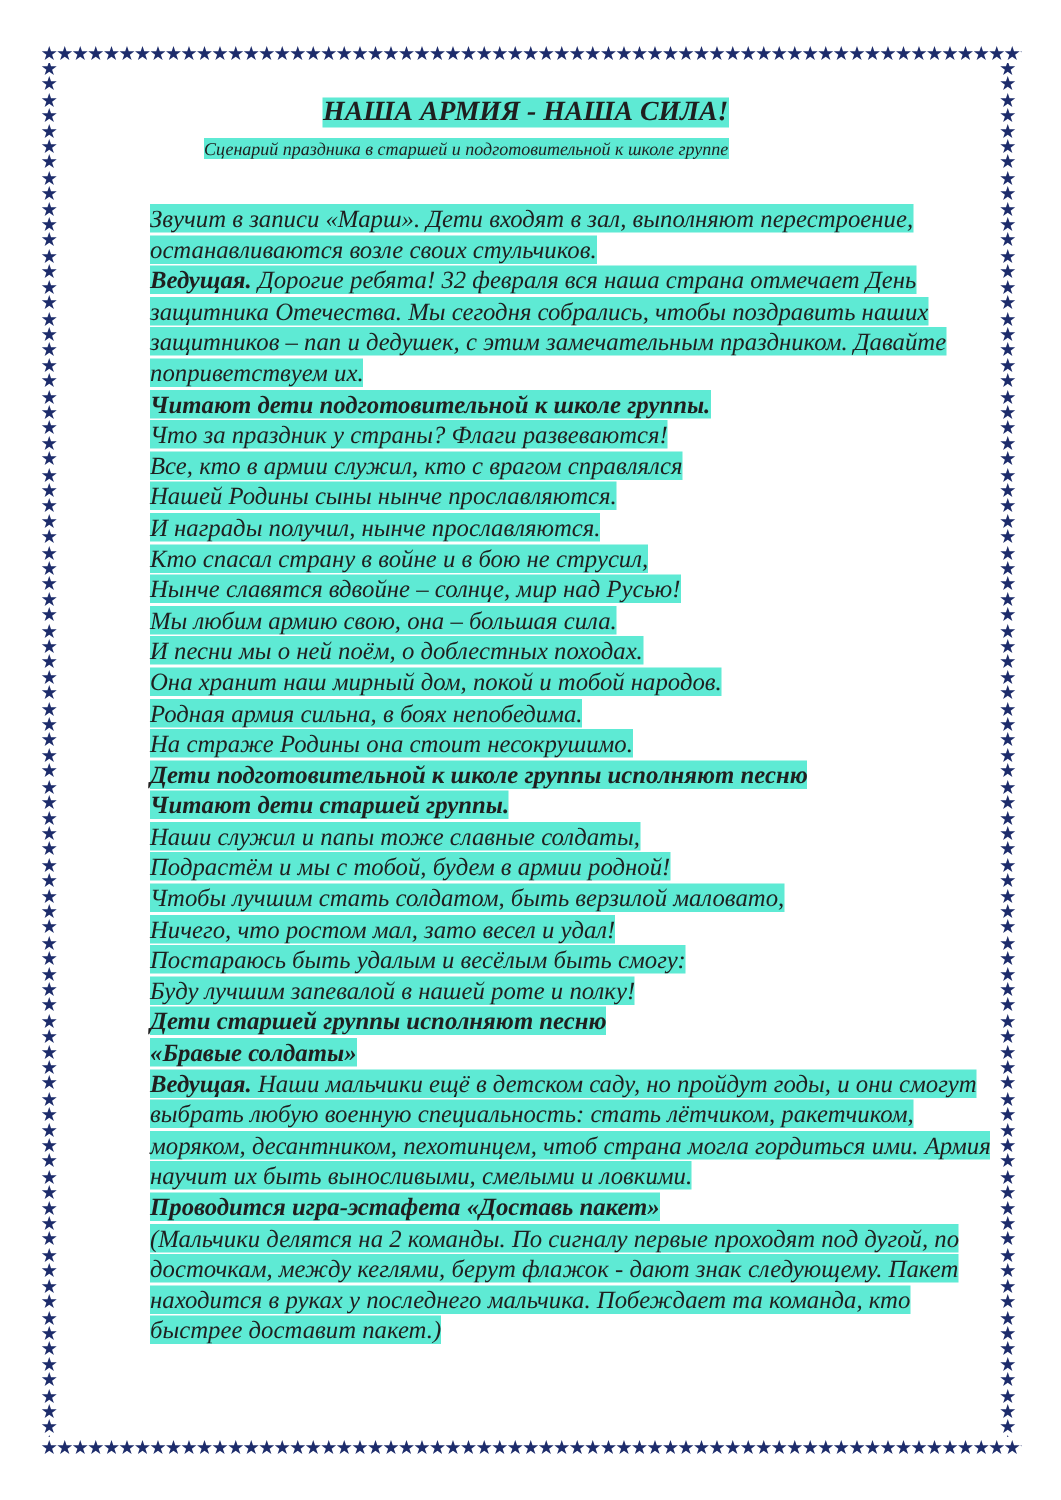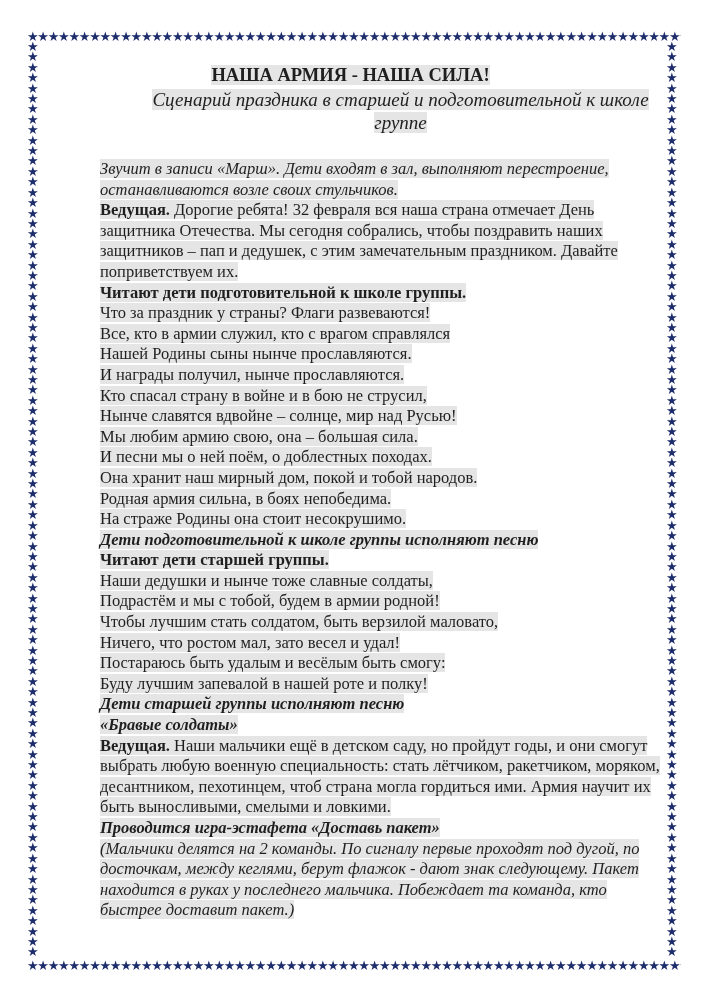--- a/index.html
+++ b/index.html
@@ -54,32 +54,32 @@
     margin: 0;
     padding-right: 64px;
     text-align: center;
     font-weight: bold;
     font-size: 18.5px;
     line-height: 25px;
   }
   .subtitle {
     margin: 0;
     padding-left: 36px;
-    text-align: center;
+    text-align: left;
     font-style: italic;
-    font-size: 19px;
+    font-size: 12px;
     line-height: 23px;
   }
   .blk { margin: 0; }
   .mt1 { margin-top: 25px; }
   .stage   { font-style: italic; }
   .heading { font-weight: bold; }
   .song    { font-weight: bold; font-style: italic; text-align: left; }
   
-  .blk span, .title span, .subtitle span { background: #e5e5e5; }
+  .blk span, .title span, .subtitle span { background: #5eead4; font-style: italic; }
 </style>
 </head>
 <body>
 
 <div class="page">
 
   <div class="star-row top" style="color: rgb(29, 44, 107);">★★★★★★★★★★★★★★★★★★★★★★★★★★★★★★★★★★★★★★★★★★★★★★★★★★★★★★★★★★★★★★★★★★★★★★</div>
   <div class="star-row bottom" style="color: rgb(29, 44, 107);">★★★★★★★★★★★★★★★★★★★★★★★★★★★★★★★★★★★★★★★★★★★★★★★★★★★★★★★★★★★★★★★★★★★★★★</div>
   <div class="star-col left" style="color: rgb(29, 44, 107);">★★★★★★★★★★★★★★★★★★★★★★★★★★★★★★★★★★★★★★★★★★★★★★★★★★★★★★★★★★★★★★★★★★★★★★★★★★★★★★★★★★★★★★★★★★★★</div>
   <div class="star-col right" style="color: rgb(29, 44, 107);">★★★★★★★★★★★★★★★★★★★★★★★★★★★★★★★★★★★★★★★★★★★★★★★★★★★★★★★★★★★★★★★★★★★★★★★★★★★★★★★★★★★★★★★★★★★★</div>
@@ -97,21 +97,21 @@
         <p class="blk verse"><span>И награды получил, нынче прославляются.</span></p>
         <p class="blk verse"><span>Кто спасал страну в войне и в бою не струсил,</span></p>
         <p class="blk verse"><span>Нынче славятся вдвойне – солнце, мир над Русью!</span></p>
         <p class="blk verse"><span>Мы любим армию свою, она – большая сила.</span></p>
         <p class="blk verse"><span>И песни мы о ней поём, о доблестных походах.</span></p>
         <p class="blk verse"><span>Она хранит наш мирный дом, покой и тобой народов.</span></p>
         <p class="blk verse"><span>Родная армия сильна, в боях непобедима.</span></p>
         <p class="blk verse"><span>На страже Родины она стоит несокрушимо.</span></p>
         <p class="blk song"><span>Дети подготовительной к школе группы исполняют песню</span></p>
         <p class="blk heading"><span>Читают дети старшей группы.</span></p>
-        <p class="blk verse"><span>Наши дедушки и нынче тоже славные солдаты,</span></p>
+        <p class="blk verse"><span>Наши служил и папы тоже славные солдаты,</span></p>
         <p class="blk verse"><span>Подрастём и мы с тобой, будем в армии родной!</span></p>
         <p class="blk verse"><span>Чтобы лучшим стать солдатом, быть верзилой маловато,</span></p>
         <p class="blk verse"><span>Ничего, что ростом мал, зато весел и удал!</span></p>
         <p class="blk verse"><span>Постараюсь быть удалым и весёлым быть смогу:</span></p>
         <p class="blk verse"><span>Буду лучшим запевалой в нашей роте и полку!</span></p>
         <p class="blk song"><span>Дети старшей группы исполняют песню</span></p>
         <p class="blk song"><span>«Бравые солдаты»</span></p>
         <p class="blk speech"><span style="font-weight: bold;">Ведущая.</span><span> Наши мальчики ещё в детском саду, но пройдут годы, и они смогут выбрать любую военную специальность: стать лётчиком, ракетчиком, моряком, десантником, пехотинцем, чтоб страна могла гордиться ими. Армия научит их быть выносливыми, смелыми и ловкими.</span></p>
         <p class="blk song"><span>Проводится игра-эстафета «Доставь пакет»</span></p>
         <p class="blk stage"><span>(Мальчики делятся на 2 команды. По сигналу первые проходят под дугой, по досточкам, между кеглями, берут флажок - дают знак следующему. Пакет находится в руках у последнего мальчика. Побеждает та команда, кто быстрее доставит пакет.)</span></p>

